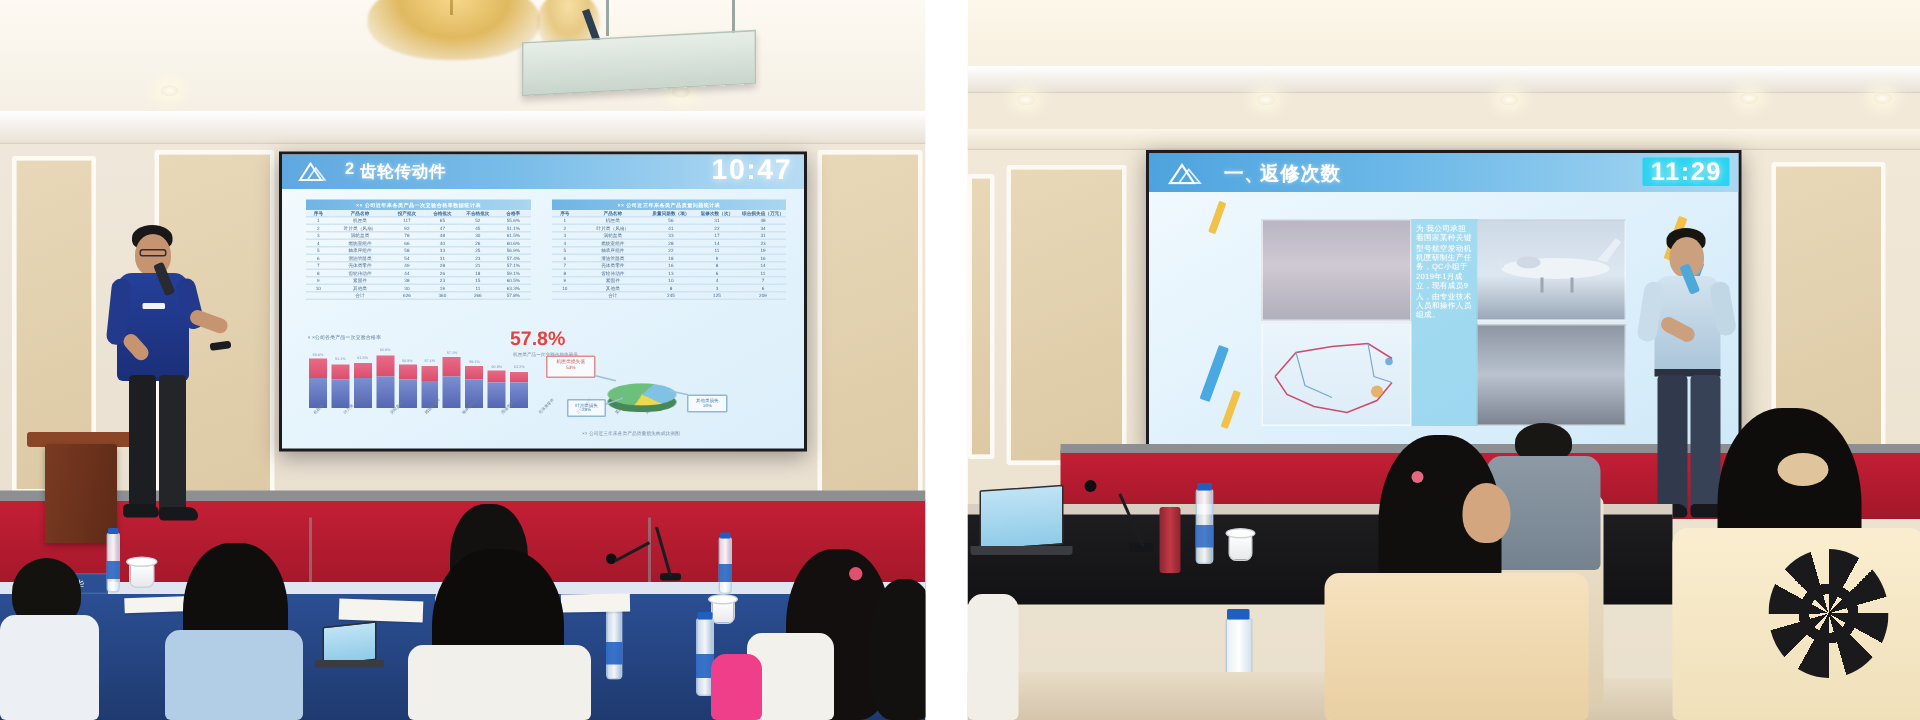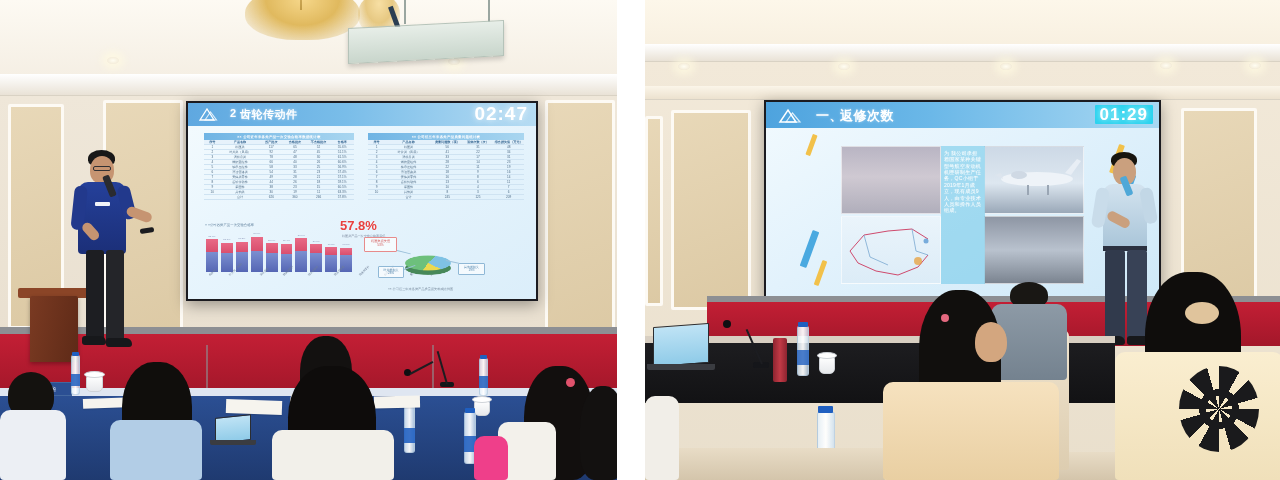--- a/index.html
+++ b/index.html
@@ -263,21 +263,21 @@
 
         <div class="slide-topbar" style="height:23px;"></div>
         <div class="slide-logo" style="left:10px;top:5px;font-size:12px;">
           <svg width="22" height="13" viewBox="0 0 22 13" aria-hidden="true">
             <path d="M2 12 L9 1 L16 12 Z" fill="none" stroke="#ffffff" stroke-width="1.3"></path>
             <path d="M7 12 L12.5 4 L18.5 12 Z" fill="none" stroke="#ffffff" stroke-width="1.1" opacity=".8"></path>
           </svg>
         </div>
         <div class="slide-title" style="left:42px;top:4px;font-size:11px;">2</div>
         <div class="slide-title" style="left:52px;top:4px;font-size:11px;">齿轮传动件</div>
-        <div class="clock" style="right:8px;top:1px;font-size:19px;">02:47</div>
+        <div class="clock" style="right:8px;top:1px;font-size:19px;">10:47</div>
 
         <div class="tbl-wrap" style="left:16px;top:30px;width:150px;">
           <div class="tbl-head" style="font-size:3.4px;padding:1.5px 0;">×× 公司近年来各类产品一次交验合格率数据统计表</div>
           <table class="minit" style="font-size:3.1px;">
             <thead>
                 <tr>
               <th style="width:11%">序号</th>
               <th style="width:26%">产品名称</th>
               <th>投产批次</th>
               <th>合格批次</th>
@@ -701,21 +701,21 @@
 
         <div class="slide-topbar" style="height:26px;background:linear-gradient(90deg,#4ea3de 0%,#6bb8e8 42%,#a9d8f2 100%);"></div>
         <div class="slide-logo" style="left:12px;top:6px;">
           <svg width="26" height="15" viewBox="0 0 26 15" aria-hidden="true">
             <path d="M2 14 L10 2 L18 14 Z" fill="none" stroke="#ffffff" stroke-width="1.5"></path>
             <path d="M8 14 L14.5 5 L22 14 Z" fill="none" stroke="#ffffff" stroke-width="1.2" opacity=".8"></path>
           </svg>
         </div>
         <div class="slide-title" style="left:50px;top:5px;font-size:13px;">一、</div>
         <div class="slide-title" style="left:74px;top:5px;font-size:13px;">返修次数</div>
-        <div class="clock clock-cyan" style="right:6px;top:3px;font-size:17px;">01:29</div>
+        <div class="clock clock-cyan" style="right:6px;top:3px;font-size:17px;">11:29</div>
 
         <div class="deco-bar" style="left:43px;top:32px;width:5px;height:22px;background:#f2c14a;transform:rotate(20deg);"></div>
         <div class="deco-bar" style="left:40px;top:128px;width:7px;height:38px;background:#4aa9e0;transform:rotate(20deg);"></div>
         <div class="deco-bar" style="left:52px;top:158px;width:5px;height:26px;background:#f2c14a;transform:rotate(20deg);"></div>
         <div class="deco-bar" style="left:348px;top:42px;width:6px;height:30px;background:#f2c14a;transform:rotate(20deg);"></div>
         <div class="deco-bar" style="left:360px;top:72px;width:6px;height:26px;background:#4aa9e0;transform:rotate(20deg);"></div>
 
         <div class="photo ph-people" style="left:75px;top:44px;width:100px;height:68px;"></div>
         <div class="photo ph-diagram" style="left:75px;top:114px;width:100px;height:68px;">
           <svg width="100" height="68" viewBox="0 0 100 68" aria-hidden="true">

